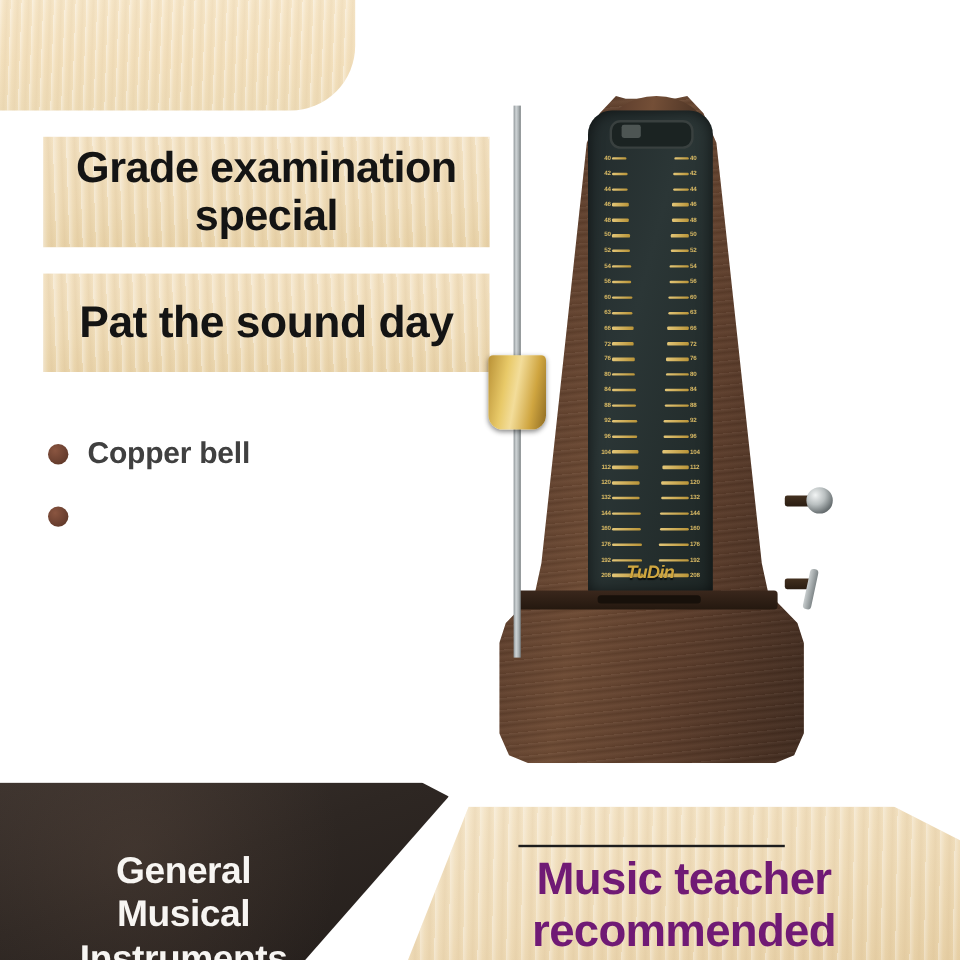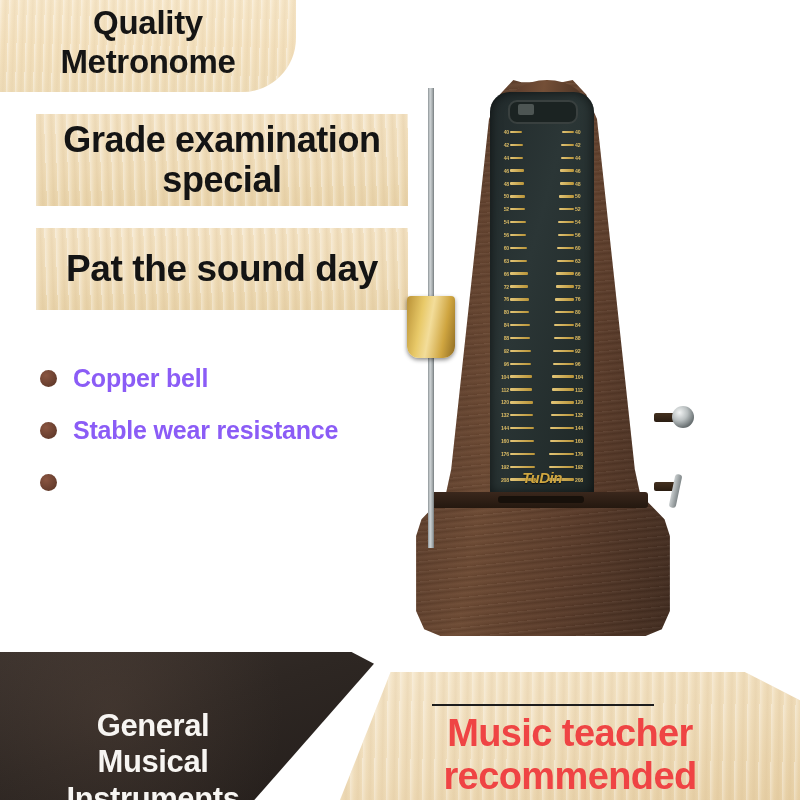--- a/index.html
+++ b/index.html
@@ -105,21 +105,21 @@
     width: 17px;
     height: 17px;
     border-radius: 50%;
     background: radial-gradient(circle at 35% 32%, #8a5540 0%, #6b4030 60%, #54301f 100%);
     flex: 0 0 auto;
     margin-right: 16px;
   }
   .bullet-text {
     font-size: 25px;
     font-weight: bold;
-    color: #8b5cf6;
+    color: #404040;
     letter-spacing: -0.2px;
   }
 
   
   .metronome {
     position: absolute;
     left: 378px;
     top: 66px;
     width: 320px;
     height: 570px;
@@ -372,50 +372,44 @@
   }
   .beige-main {
     position: absolute;
     left: 352px;
     top: 712px;
     width: 436px;
     text-align: center;
     font-size: 38px;
     font-weight: bold;
     line-height: 1.12;
-    color: #ef4444;
+    color: #701a75;
     letter-spacing: -0.6px;
     z-index: 5;
   }
 </style>
 </head>
 <body>
 
 <div class="page">
 
   <div class="header-band"></div>
-  <div class="header-title" style="white-space: pre-line;">Quality
-Metronome</div>
 
   <div class="tag tag-pat">
     <span>Pat the sound day</span>
   </div>
   <div class="tag tag-exam">
     <span style="white-space: pre-line;">Grade examination
 special</span>
   </div>
 
   <div class="bullets">
     <div class="bullet-row">
       <div class="bullet-dot"></div>
       <div class="bullet-text">Copper bell</div>
-    </div>
-    <div class="bullet-row">
-      <div class="bullet-dot"></div>
-      <div class="bullet-text">Stable wear resistance</div>
     </div>
     <div class="bullet-row">
       <div class="bullet-dot"></div>
     </div>
   </div>
 
   <div class="metronome">
     <div class="mtr-body"></div>
     <div class="mtr-apex"></div>
 

